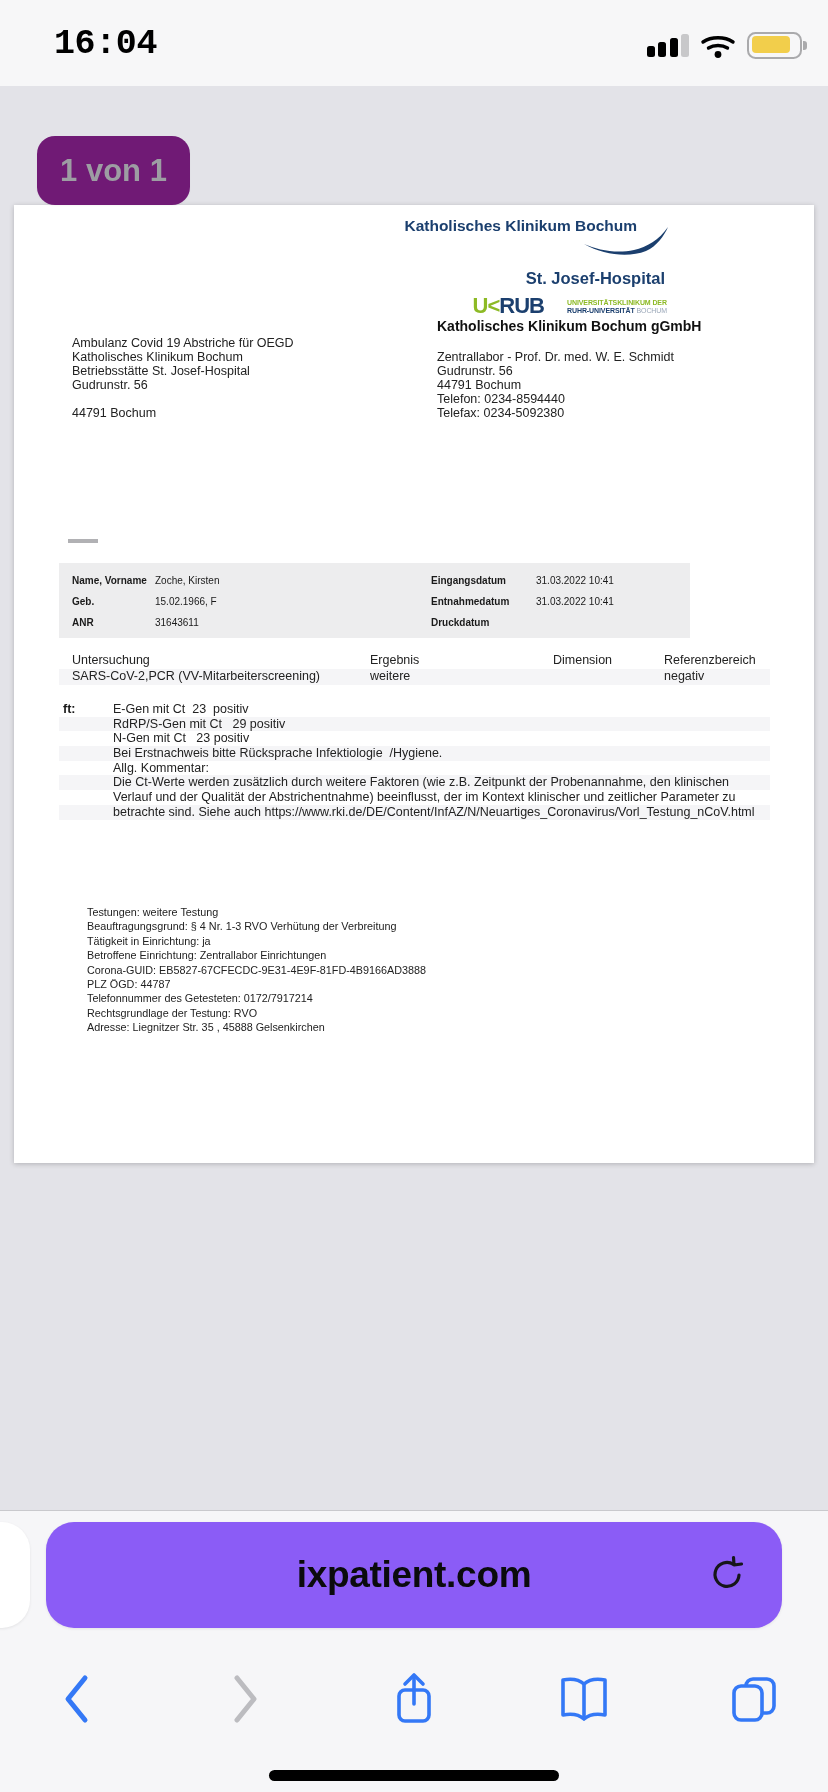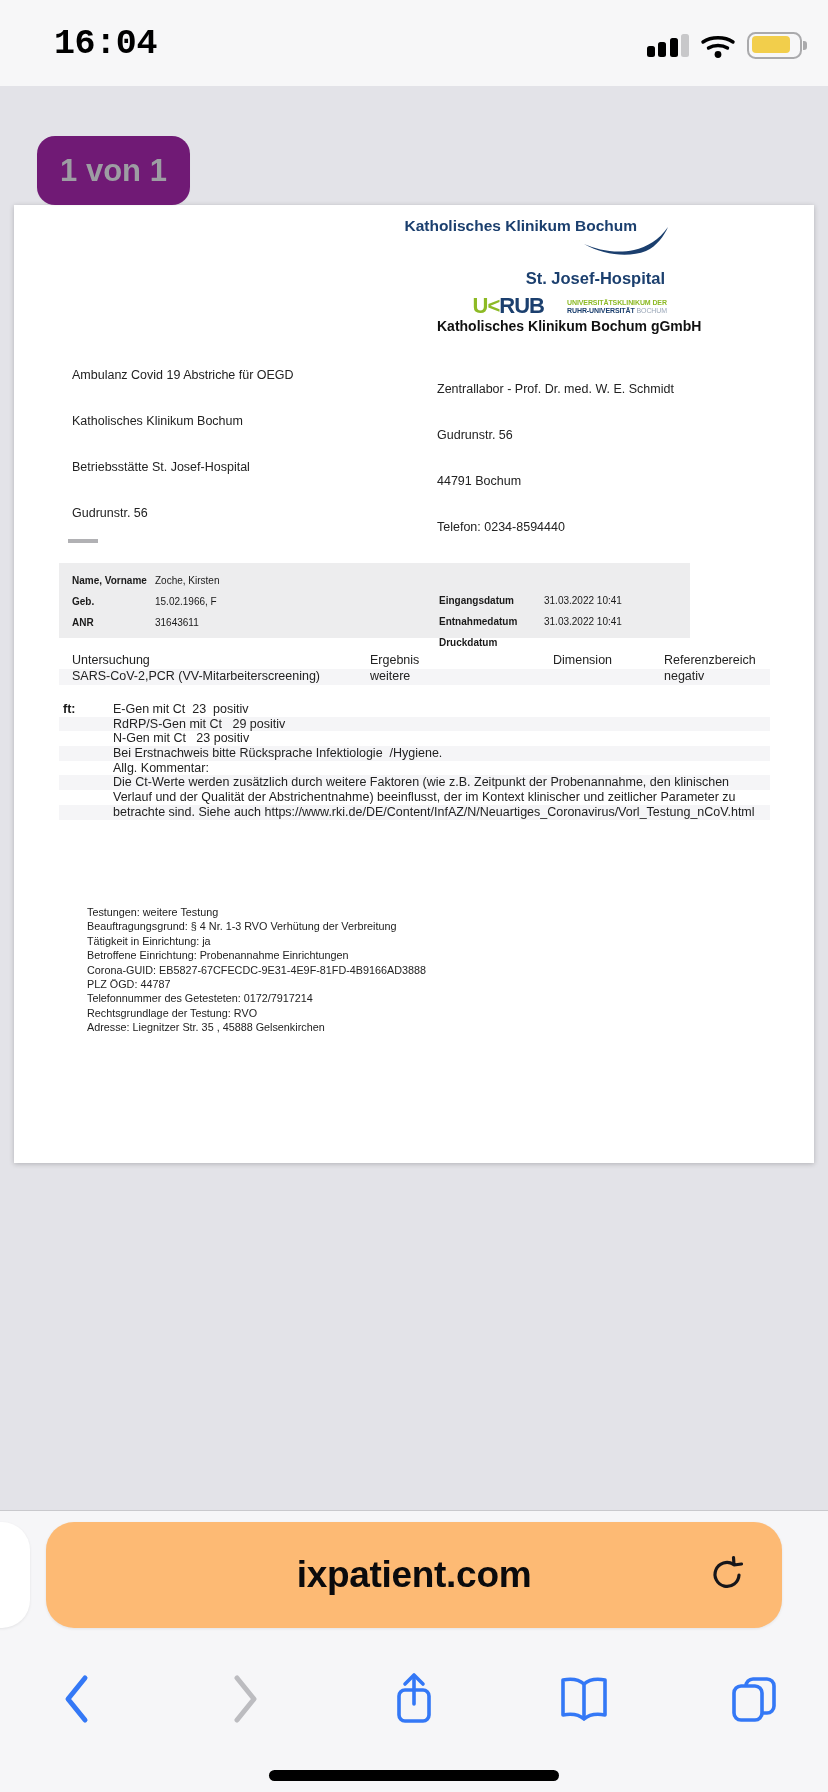--- a/index.html
+++ b/index.html
@@ -40,28 +40,28 @@
   .ukrub-rub { color: #1b3f6e; }
   .ukrub-text { display: flex; flex-direction: column; line-height: 8px; padding-top: 2px; }
   .ukrub-l1 { font-size: 7px; font-weight: 700; color: #8dba25; letter-spacing: -0.1px; }
   .ukrub-l2 { font-size: 7px; font-weight: 700; color: #1b3f6e; letter-spacing: -0.1px; }
   .ukrub-l2 .lt { color: #9aa7b8; font-weight: 400; }
 
   .org-name { position: absolute; top: 113px; left: 423px; font-size: 14px; font-weight: 700; color: #111; }
 
   .addr-sender { position: absolute; top: 131px; left: 58px; }
   .addr-lab { position: absolute; top: 145px; left: 423px; }
-  .addr-line { font-size: 12.5px; line-height: 14px; min-height: 14px; color: #222; white-space: pre; margin-top: 32px; }
+  .addr-line { font-size: 12.5px; line-height: 14px; min-height: 14px; color: #222; white-space: pre; }
 
   .fold-dash { position: absolute; top: 334px; left: 54px; width: 30px; height: 4px; background: #9d9da1; opacity: 0.8; }
 
   .patient-box { position: absolute; top: 358px; left: 45px; width: 631px; height: 75px; background: #ededee; }
   .pt-col { position: absolute; top: 7px; }
   .pt-col-left { left: 13px; }
-  .pt-col-right { left: 380px; margin-top: 20px; }
+  .pt-col-right { left: 372px; }
   .pt-row { display: flex; height: 21px; align-items: center; font-size: 10px; }
   .pt-col-left .kv-label { width: 83px; font-weight: 700; }
   .pt-col-right .kv-label { width: 105px; font-weight: 700; }
   .kv-value { white-space: pre; }
 
   .results-header { position: absolute; top: 448px; left: 0; width: 800px; height: 15px; font-size: 12.5px; color: #222; }
   .results-row { position: absolute; top: 464px; left: 45px; width: 711px; height: 16px; background: #f5f5f7; font-size: 12.5px; color: #222; }
   .rc { position: absolute; top: 0; white-space: pre; }
   .results-header .c0 { left: 58px; } .results-header .c1 { left: 356px; }
   .results-header .c2 { left: 539px; } .results-header .c3 { left: 650px; }
@@ -74,21 +74,21 @@
   .ft-lines .text-line:nth-child(even) { background: #f5f5f7; }
 
   .details-block { position: absolute; top: 700px; left: 73px; }
   .details-block .text-line { font-size: 10.8px; line-height: 14.4px; color: #222; white-space: pre; }
 
   
   .bottom-bar { position: absolute; top: 1510px; left: 0; width: 828px; height: 282px; background: #f6f6f8;
                 border-top: 1px solid #c9c9cd; z-index: 6; }
   .tab-peek { position: absolute; top: 11px; left: -28px; width: 58px; height: 106px; background: #ffffff; border-radius: 28px;
               box-shadow: 0 1px 3px rgba(0,0,0,0.08); }
-  .url-bar { position: absolute; top: 11px; left: 46px; width: 736px; height: 106px; background: #fdba74; border-radius: 28px;
+  .url-bar { position: absolute; top: 11px; left: 46px; width: 736px; height: 106px; background: #8b5cf6; border-radius: 28px;
              box-shadow: 0 1px 3px rgba(0,0,0,0.08); display: flex; align-items: center; justify-content: center; }
   .url-text { font-size: 37px; font-weight: 700; color: #0b0b0d; letter-spacing: -0.3px; }
   .reload-btn { position: absolute; right: 34px; top: 33px; width: 40px; height: 40px; }
 
   .toolbar { position: absolute; top: 156px; left: 0; width: 828px; height: 64px; }
   .tb-btn { position: absolute; top: 0; width: 64px; height: 64px; display: flex; align-items: center; justify-content: center; }
   .tb-back { left: 44px; } .tb-forward { left: 214px; } .tb-share { left: 382px; }
   .tb-book { left: 552px; } .tb-tabs { left: 722px; }
 
   .home-indicator { position: absolute; left: 269px; top: 259px; width: 290px; height: 11px; border-radius: 6px; background: #000; }
@@ -213,21 +213,21 @@
             <div class="text-line">Die Ct-Werte werden zusätzlich durch weitere Faktoren (wie z.B. Zeitpunkt der Probenannahme, den klinischen</div>
             <div class="text-line">Verlauf und der Qualität der Abstrichentnahme) beeinflusst, der im Kontext klinischer und zeitlicher Parameter zu</div>
             <div class="text-line">betrachte sind. Siehe auch https://www.rki.de/DE/Content/InfAZ/N/Neuartiges_Coronavirus/Vorl_Testung_nCoV.html</div>
           </div>
       </div>
 
       <div class="details-block">
           <div class="text-line">Testungen: weitere Testung</div>
           <div class="text-line">Beauftragungsgrund: § 4 Nr. 1-3 RVO Verhütung der Verbreitung</div>
           <div class="text-line">Tätigkeit in Einrichtung: ja</div>
-          <div class="text-line">Betroffene Einrichtung: Probenannahme Einrichtungen</div>
+          <div class="text-line">Betroffene Einrichtung: Zentrallabor Einrichtungen</div>
           <div class="text-line">Corona-GUID: EB5827-67CFECDC-9E31-4E9F-81FD-4B9166AD3888</div>
           <div class="text-line">PLZ ÖGD: 44787</div>
           <div class="text-line">Telefonnummer des Getesteten: 0172/7917214</div>
           <div class="text-line">Rechtsgrundlage der Testung: RVO</div>
           <div class="text-line">Adresse: Liegnitzer Str. 35 , 45888 Gelsenkirchen</div>
         </div>
 
     </div>
   </div>
 

